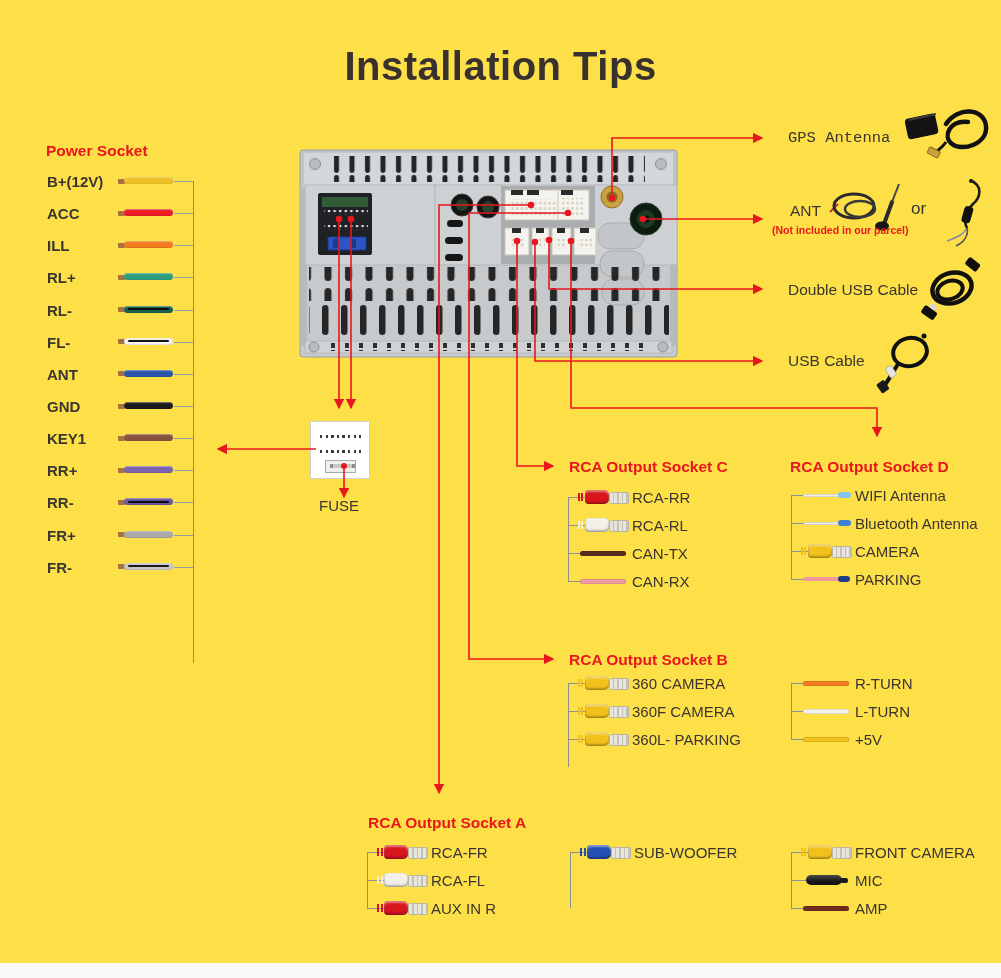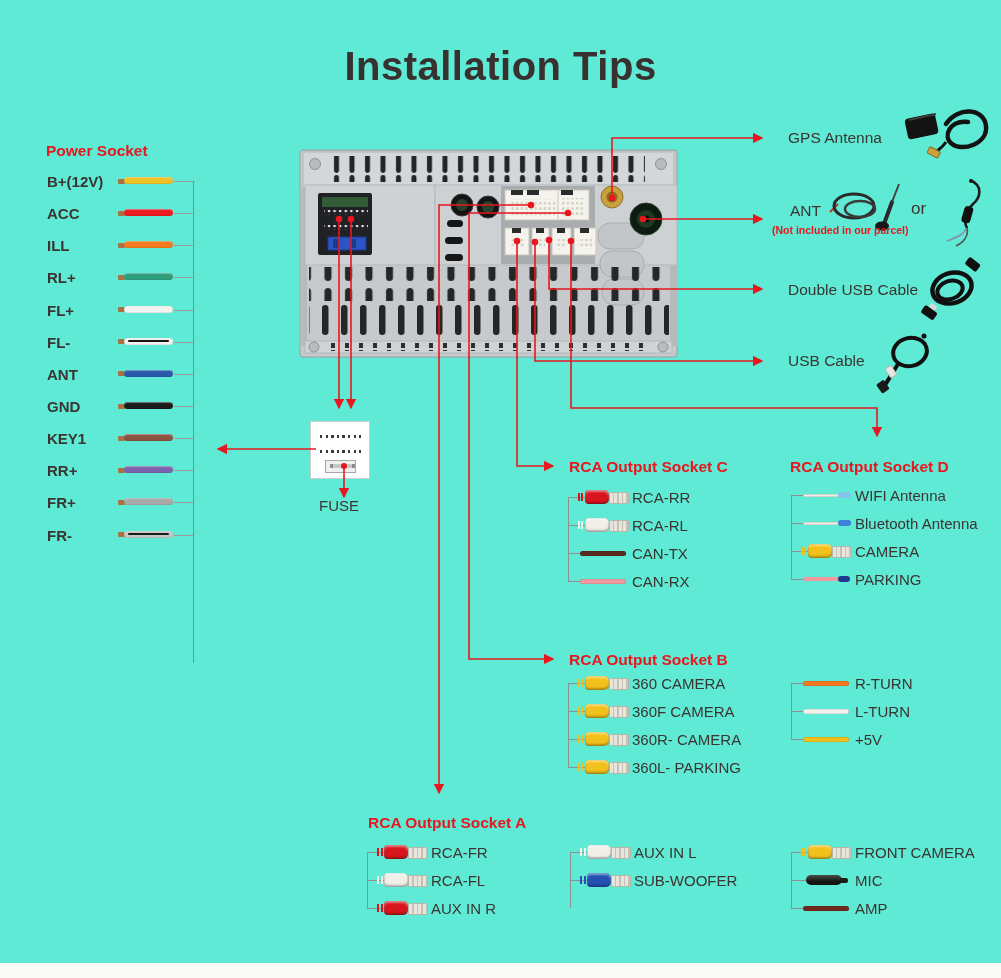--- a/index.html
+++ b/index.html
@@ -1,16 +1,16 @@
 <!DOCTYPE html>
 <html><head>
 <meta charset="utf-8">
 <style>
   html,body{margin:0;padding:0;background:#fff;}
-  .canvas{position:relative;width:1001px;height:978px;background:#5eead4;overflow:hidden;
+  .canvas{position:relative;width:1001px;height:978px;background:#fde047;overflow:hidden;
           font-family:"Liberation Sans",sans-serif;color:#3b3431;}
   .abs{position:absolute;}
   .title{left:0;right:0;top:44px;text-align:center;font-size:40px;font-weight:bold;
          letter-spacing:.5px;color:#393130;}
   .red-heading{font-size:15.5px;font-weight:bold;color:#e8171f;white-space:nowrap;}
   .plain-label{font-size:15.5px;color:#3b3431;white-space:nowrap;}
   .small-note{font-size:10.5px;font-weight:bold;color:#e8171f;white-space:nowrap;}
   .or-text{font-size:17px;color:#3b3431;}
 
   
@@ -107,22 +107,22 @@
       <div class="pw-row">
         <span class="pw-label">RL+</span>
         <span class="pwire" style="--c: #2f9e7c;">
           <span class="pw-tip" style="display:block;"></span>
           <span class="pw-bar" style="display:block;"></span>
           <span class="pw-stripe" style="display:block;"></span>
         </span>
         <span class="pw-stub"></span>
       </div>
       <div class="pw-row">
-        <span class="pw-label">FL+</span>
-        <span class="pwire" style="--c: #f4f3ee;">
+        <span class="pw-label">RL-</span>
+        <span class="pwire" style="--c: #17614c; --stripe: #0c0c0c;">
           <span class="pw-tip" style="display:block;"></span>
           <span class="pw-bar" style="display:block;"></span>
           <span class="pw-stripe" style="display:block;"></span>
         </span>
         <span class="pw-stub"></span>
       </div>
       <div class="pw-row">
         <span class="pw-label">FL-</span>
         <span class="pwire" style="--c: #f4f3ee; --stripe: #141414;">
           <span class="pw-tip" style="display:block;"></span>
@@ -154,20 +154,29 @@
         <span class="pwire" style="--c: #8a5340;">
           <span class="pw-tip" style="display:block;"></span>
           <span class="pw-bar" style="display:block;"></span>
           <span class="pw-stripe" style="display:block;"></span>
         </span>
         <span class="pw-stub"></span>
       </div>
       <div class="pw-row">
         <span class="pw-label">RR+</span>
         <span class="pwire" style="--c: #7b63ad;">
+          <span class="pw-tip" style="display:block;"></span>
+          <span class="pw-bar" style="display:block;"></span>
+          <span class="pw-stripe" style="display:block;"></span>
+        </span>
+        <span class="pw-stub"></span>
+      </div>
+      <div class="pw-row">
+        <span class="pw-label">RR-</span>
+        <span class="pwire" style="--c: #6c57a2; --stripe: #0c0c0c;">
           <span class="pw-tip" style="display:block;"></span>
           <span class="pw-bar" style="display:block;"></span>
           <span class="pw-stripe" style="display:block;"></span>
         </span>
         <span class="pw-stub"></span>
       </div>
       <div class="pw-row">
         <span class="pw-label">FR+</span>
         <span class="pwire" style="--c: #a9a9a9;">
           <span class="pw-tip" style="display:block;"></span>
@@ -289,21 +298,21 @@
     <g>
       <rect x="10" y="118" width="360" height="34" fill="url(#ventP)"></rect>
       <rect x="10" y="154" width="360" height="38" fill="url(#ventP2)"></rect>
       <rect x="6" y="192" width="367" height="12" fill="#d0d3d5" stroke="#b4b8ba"></rect>
       <rect x="28" y="194" width="324" height="8" fill="url(#sqP)"></rect>
       <circle cx="15" cy="198" r="5" fill="#b9bcbe" stroke="#8e9294"></circle>
       <circle cx="364" cy="198" r="5" fill="#b9bcbe" stroke="#8e9294"></circle>
     </g>
   </svg>
 
-  <div class="abs plain-label" style="left:788px;top:129px;">GPS Antenna</div>
+  <div class="abs plain-label" style="left:788px;top:129px;font-family:Liberation Mono, monospace;">GPS Antenna</div>
   <svg class="abs" style="left:900px;top:104px;" width="96" height="62" viewBox="0 0 96 62">
     <path d="M46,20 C58,2 84,4 86,22 C88,40 62,48 52,40 C42,32 50,16 68,18" stroke="#121212" stroke-width="4.5" fill="none" stroke-linecap="round"></path>
     <rect x="6" y="12" width="31" height="21" rx="4" transform="rotate(-12 21 22)" fill="#131313"></rect>
     <line x1="9" y1="16" x2="36" y2="10" stroke="#3c3c3c" stroke-width="2"></line>
     <path d="M46,38 C42,44 38,46 36,48" stroke="#121212" stroke-width="3" fill="none"></path>
     <rect x="28" y="45" width="12" height="7" rx="1.5" transform="rotate(28 34 48)" fill="#c9a13e" stroke="#8a6a20"></rect>
   </svg>
 
   <div class="abs plain-label" style="left:790px;top:202px;">ANT</div>
   <svg class="abs" style="left:822px;top:180px;" width="86" height="54" viewBox="0 0 86 54">
@@ -454,30 +463,20 @@
         <span class="sock-label">360F CAMERA</span>
       </div>
       <div class="sock-row">
         <span class="stub"></span>
         <span class="conn conn-rca" style="--c: #f3c11c;">
           <span class="p-zig"></span>
           <span class="p-body"></span>
           <span class="p-barrel"></span>
 
         </span>
-        <span class="sock-label">360R- CAMERA</span>
-      </div>
-      <div class="sock-row">
-        <span class="stub"></span>
-        <span class="conn conn-rca" style="--c: #f3c11c;">
-          <span class="p-zig"></span>
-          <span class="p-body"></span>
-          <span class="p-barrel"></span>
-
-        </span>
         <span class="sock-label">360L- PARKING</span>
       </div>
     </div>
 
   <div class="abs sock-group" style="left:791px;top:669px;">
     <span class="gbracket" style="height:56px;"></span>
 
   <div class="sock-row">
         <span class="stub"></span>
         <span class="conn conn-wire" style="--c: #f47a1f;">
@@ -539,30 +538,20 @@
           <span class="p-barrel"></span>
 
         </span>
         <span class="sock-label">AUX IN R</span>
       </div>
     </div>
 
   <div class="abs sock-group" style="left:570px;top:838px;">
     <span class="gbracket" style="height:56px;"></span>
 
-  <div class="sock-row">
-        <span class="stub"></span>
-        <span class="conn conn-rca" style="--c: #f1efe8;">
-          <span class="p-zig"></span>
-          <span class="p-body"></span>
-          <span class="p-barrel"></span>
-
-        </span>
-        <span class="sock-label">AUX IN L</span>
-      </div>
       <div class="sock-row">
         <span class="stub"></span>
         <span class="conn conn-rca" style="--c: #2450b4;">
           <span class="p-zig"></span>
           <span class="p-body"></span>
           <span class="p-barrel"></span>
 
         </span>
         <span class="sock-label">SUB-WOOFER</span>
       </div>

